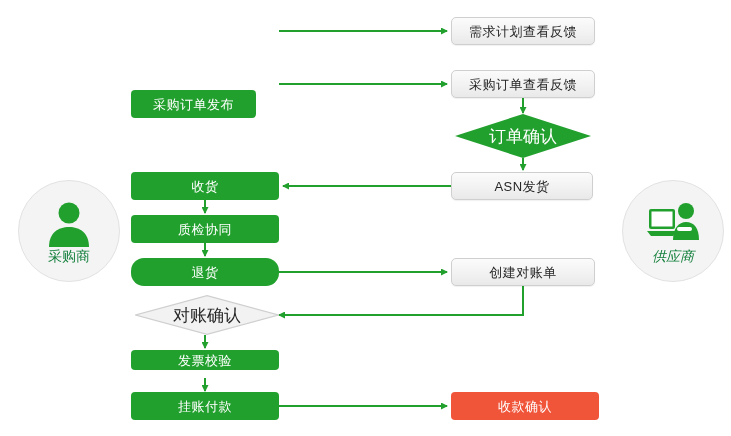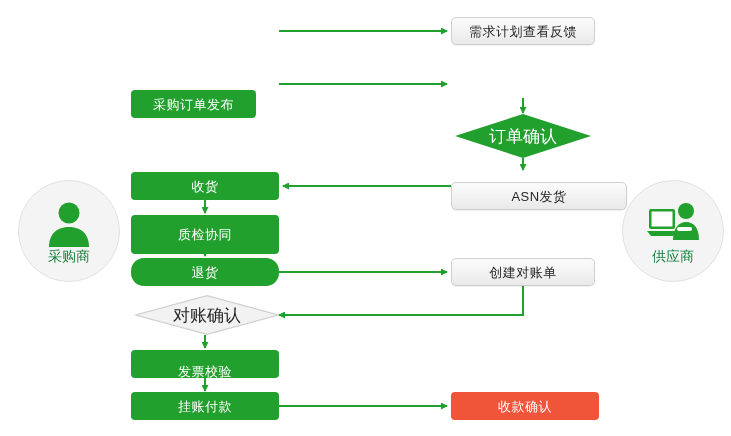--- a/index.html
+++ b/index.html
@@ -122,21 +122,21 @@
   </svg>
 
   <div class="actor" style="left:18px; top:180px;">
     <svg class="glyph" viewBox="0 0 54 48">
       <circle cx="27" cy="13" r="10.5" fill="#22a02e"></circle>
       <path d="M7,47 C7,33 16,27 27,27 C38,27 47,33 47,47 Z" fill="#22a02e"></path>
     </svg>
     <span class="aname">采购商</span>
   </div>
 
-  <div class="actor" style="left:622px; top:180px;">
+  <div class="actor" style="left:622px; top:180px;font-style:italic;">
     <svg class="glyph" viewBox="0 0 54 48">
       <rect x="3" y="9" width="26" height="20" rx="2" fill="#22a02e"></rect>
       <rect x="5.5" y="11.5" width="21" height="15" fill="#ffffff"></rect>
       <path d="M1,31 L31,31 L27,36 L5,36 Z" fill="#22a02e"></path>
       <circle cx="40" cy="11" r="8" fill="#22a02e"></circle>
       <path d="M27,40 C27,28 33,22 40,22 C48,22 53,28 53,40 Z" fill="#22a02e"></path>
       <path d="M27,30 C27,26 31,24 34,26 L34,34 C31,36 27,34 27,30 Z" fill="#ffffff" opacity="0"></path>
       <rect x="31" y="27" width="15" height="4" rx="2" fill="#ffffff"></rect>
     </svg>
     <span class="aname">供应商</span>
@@ -144,56 +144,59 @@
 
 
   <div class="node gray" style="left:451px; top:17px; width:144px; height:28px;">
     <span>需求计划查看反馈</span>
   </div>
 
   <div class="node green" style="left:131px; top:70px; width:125px; height:28px;margin-top:20px;">
     <span>采购订单发布</span>
   </div>
 
+  <div class="node gray" style="left:451px; top:70px; width:144px; height:28px;">
+    <span>采购订单查看反馈</span>
+  </div>
 
   <div class="diamond green" style="left:455px; top:114px; width:136px; height:44px;">
     <svg class="shape" viewBox="0 0 136 44" preserveAspectRatio="none">
       <polygon points="68,0 136,22 68,44 0,22" fill="#22a02e"></polygon>
     </svg>
     <span class="dlabel">订单确认</span>
   </div>
 
-  <div class="node gray" style="left:451px; top:182px; width:176px; height:28px;">
+  <div class="node gray" style="left:451px; top:172px; width:142px; height:28px;">
     <span>ASN发货</span>
   </div>
 
   <div class="node green" style="left:131px; top:172px; width:148px; height:28px;">
     <span>收货</span>
   </div>
 
-  <div class="node green" style="left:131px; top:215px; width:148px; height:39px;">
+  <div class="node green" style="left:131px; top:215px; width:148px; height:28px;">
     <span>质检协同</span>
   </div>
 
   <div class="node green" style="left:131px; top:258px; width:148px; height:28px;border-radius:13px;">
     <span>退货</span>
   </div>
 
   <div class="node gray" style="left:451px; top:258px; width:144px; height:28px;">
     <span>创建对账单</span>
   </div>
 
   <div class="diamond white" style="left:135px; top:295px; width:144px; height:40px;">
     <svg class="shape" viewBox="0 0 144 40" preserveAspectRatio="none">
       <polygon points="72,0.7 143.3,20 72,39.3 0.7,20" fill="#f2f2f2" stroke="#cfcfcf" stroke-width="1.2"></polygon>
     </svg>
     <span class="dlabel">对账确认</span>
   </div>
 
-  <div class="node green" style="left:131px; top:350px; width:148px; height:28px;align-items:flex-end;">
+  <div class="node green" style="left:131px; top:350px; width:148px; height:20px;">
     <span>发票校验</span>
   </div>
 
   <div class="node green" style="left:131px; top:392px; width:148px; height:28px;">
     <span>挂账付款</span>
   </div>
 
   <div class="node red" style="left:451px; top:392px; width:148px; height:28px;">
     <span>收款确认</span>
   </div>

